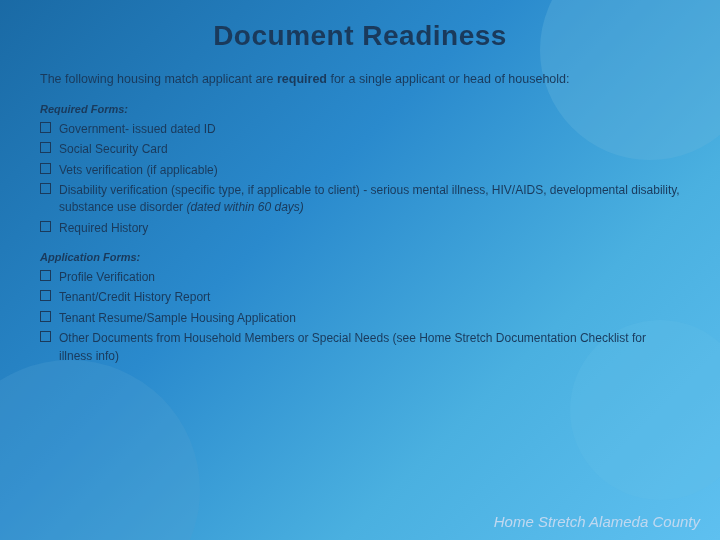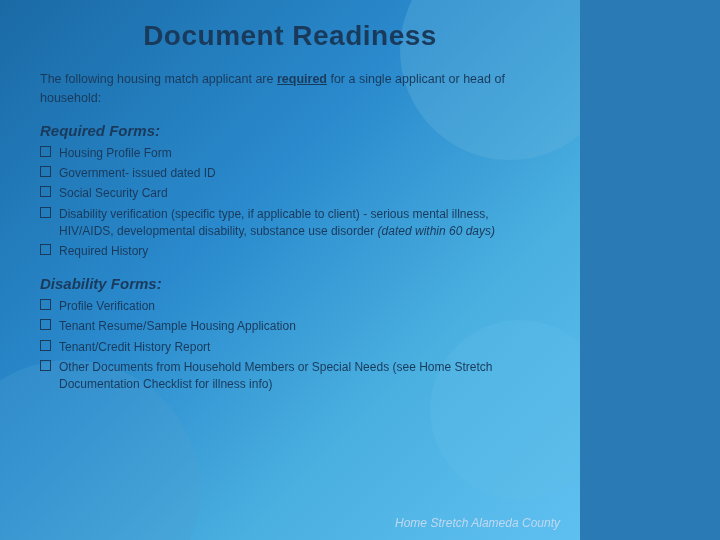--- a/index.html
+++ b/index.html
@@ -7,21 +7,21 @@
     body {
       width: 720px;
       height: 540px;
       overflow: hidden;
       font-family: 'Trebuchet MS', Arial, sans-serif;
       background: #2a7ab5;
       position: relative;
     }
 
     .bg-container {
-      width: 580px;
+      width: 720px;
       height: 540px;
       position: relative;
       background: linear-gradient(135deg, #1a6aa5 0%, #2a8acd 40%, #4ab0e0 70%, #5ec0f0 100%);
       overflow: hidden;
     }
 
     
     .circle-top-right {
       position: absolute;
       top: -60px;
@@ -66,26 +66,25 @@
     }
 
     .intro-text {
       font-size: 12.5px;
       color: #1a3a5c;
       margin-bottom: 14px;
       line-height: 1.5;
     }
 
     .intro-text .required-underline {
-      text-decoration: underline;
       font-weight: bold;
     }
 
     .section-label {
-      font-size: 15px;
+      font-size: 11px;
       color: #1a3a5c;
       font-style: italic;
       margin-bottom: 6px;
       font-weight: bold;
     }
 
     .checklist {
       list-style: none;
       margin-bottom: 14px;
     }
@@ -115,21 +114,21 @@
     }
 
     .italic-text {
       font-style: italic;
     }
 
     .footer-credit {
       position: absolute;
       bottom: 10px;
       right: 20px;
-      font-size: 12px;
+      font-size: 15px;
       color: #c0d8f0;
       font-style: italic;
       z-index: 3;
     }
   </style>
 </head>
 <body>
 
 <div class="bg-container">
   <div class="circle-top-right"></div>
@@ -142,54 +141,54 @@
 
     <p class="intro-text">
       <span>The following housing match applicant are </span><span class="required-underline">required</span><span> for a single applicant or head of household:</span>
     </p>
 
     <div class="section-label">Required Forms:</div>
 
     <ul class="checklist">
       <li>
         <span class="checkbox-icon"></span>
-        <span class="item-text">Housing Profile Form</span>
-      </li>
-      <li>
-        <span class="checkbox-icon"></span>
         <span class="item-text">Government- issued dated ID</span>
       </li>
       <li>
         <span class="checkbox-icon"></span>
         <span class="item-text">Social Security Card</span>
+      </li>
+      <li>
+        <span class="checkbox-icon"></span>
+        <span class="item-text">Vets verification (if applicable)</span>
       </li>
       <li>
         <span class="checkbox-icon"></span>
         <span class="item-text">Disability verification (specific type, if applicable to client) - serious mental illness, HIV/AIDS, developmental disability, substance use disorder <span class="italic-text">(dated within 60 days)</span></span>
       </li>
       <li>
         <span class="checkbox-icon"></span>
         <span class="item-text">Required History</span>
       </li>
     </ul>
 
-    <div class="section-label">Disability Forms:</div>
+    <div class="section-label">Application Forms:</div>
 
     <ul class="checklist">
       <li>
         <span class="checkbox-icon"></span>
         <span class="item-text">Profile Verification</span>
       </li>
       <li>
         <span class="checkbox-icon"></span>
-        <span class="item-text">Tenant Resume/Sample Housing Application</span>
+        <span class="item-text">Tenant/Credit History Report</span>
       </li>
       <li>
         <span class="checkbox-icon"></span>
-        <span class="item-text">Tenant/Credit History Report</span>
+        <span class="item-text">Tenant Resume/Sample Housing Application</span>
       </li>
       <li>
         <span class="checkbox-icon"></span>
         <span class="item-text">Other Documents from Household Members or Special Needs (see Home Stretch Documentation Checklist for illness info)</span>
       </li>
     </ul>
 
   </div>
 
   <div class="footer-credit">Home Stretch Alameda County</div>

